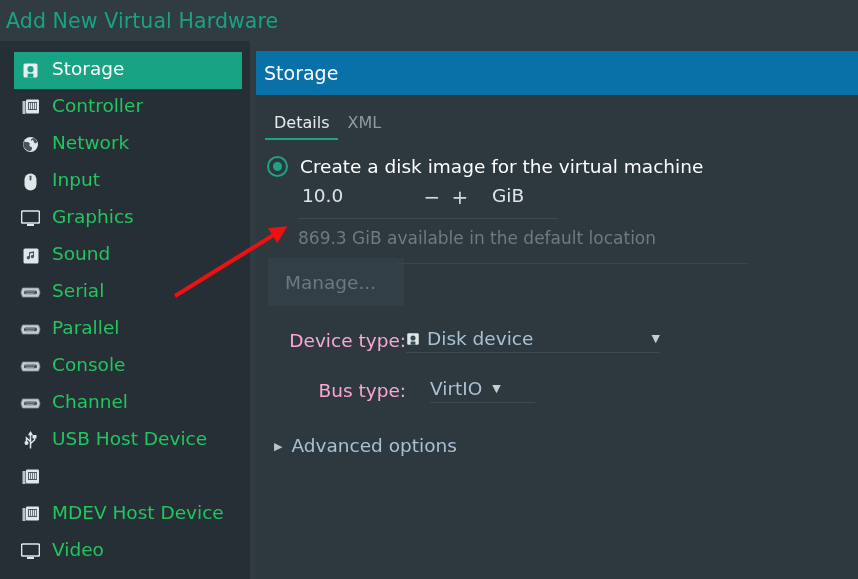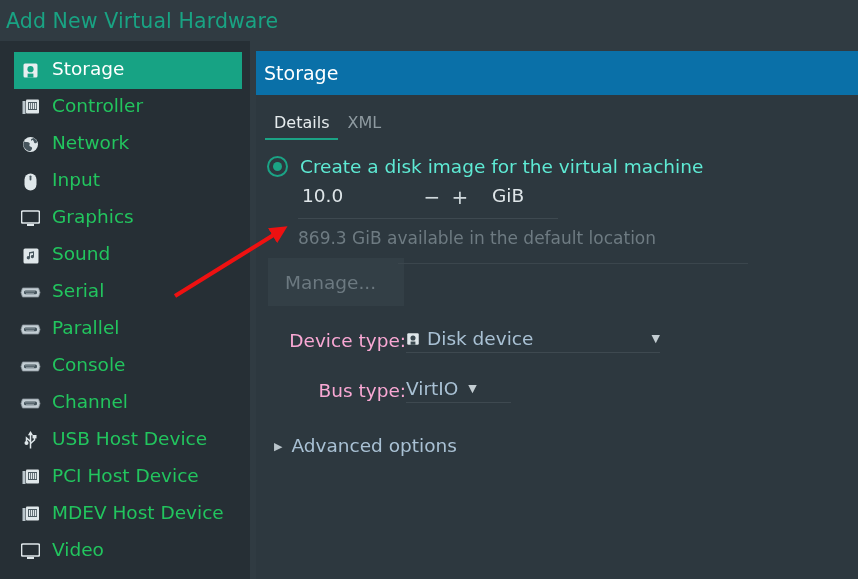--- a/index.html
+++ b/index.html
@@ -109,21 +109,21 @@
     margin: 0 12px 0 5px;
     flex: 0 0 21px;
     display: flex; align-items: center; justify-content: center;
   }
   .radio.on { border: 2.5px solid #1ba385; }
   .radio.on .dot {
     width: 9px; height: 9px; border-radius: 50%;
     background: #1ba385;
   }
   .radio.off { border: 2.5px solid #b7c2c8; }
-  .radio-label { font-size: 18.5px; color: #5eead4; white-space: nowrap; }
+  .radio-label { font-size: 18.5px; color: #ffffff; white-space: nowrap; }
 
   
   #spin-row {
     display: flex; 
     height: 34px;
     margin-left: 36px;
     width: 260px;
     border-bottom: 1px solid #3e4950;
     padding-bottom: 2px;
   }
@@ -181,21 +181,21 @@
   .caret { margin-left: 10px; color: #c3cdd2; font-size: 11px; }
 
   #devtype-row { margin-top: 22px; }
   #devtype-row .kv-label { width: 138px; }
   #devtype-row .kv-control { width: 254px; }
   .devicon { margin-right: 7px; display: flex; align-items: center; }
   #devtype-row .caret { margin-left: auto; }
 
   #bustype-row { margin-top: 25px; }
   #bustype-row .kv-label { width: 138px; }
-  #bustype-row .kv-control { width: 105px; }
+  #bustype-row .kv-control { width: 105px; margin-left: 24px; }
 
   #adv-row {
     display: flex; align-items: center;
     margin: 32px 0 0 12px;
   }
   #adv-arrow {
     color: #b9c4ca; font-size: 11px; margin-right: 9px;
     position: relative; top: 1px;
   }
   #adv-label { font-size: 18.5px; color: #a9c1d4; }
@@ -394,21 +394,20 @@
             <rect x="4" y="0.5" width="13" height="14" rx="1" fill="#dfe7ea"></rect>
             <rect x="6" y="3" width="9" height="8" fill="#4a5960"></rect>
             <g fill="#dfe7ea">
               <rect x="7" y="4" width="1.2" height="6"></rect>
               <rect x="9" y="4" width="1.2" height="6"></rect>
               <rect x="11" y="4" width="1.2" height="6"></rect>
               <rect x="13" y="4" width="1.2" height="6"></rect>
             </g>
           </svg>
       </span>
-      <span class="side-label">PCI Host Device</span>
     </div>
 
     <div class="side-item">
       <span class="side-icon">
         <svg width="18" height="17" viewBox="0 0 18 17">
             <rect x="0.5" y="2" width="3" height="13" fill="#b9c5cb"></rect>
             <rect x="4" y="0.5" width="13" height="14" rx="1" fill="#dfe7ea"></rect>
             <rect x="6" y="3" width="9" height="8" fill="#4a5960"></rect>
             <g fill="#dfe7ea">
               <rect x="7" y="4" width="1.2" height="6"></rect>

